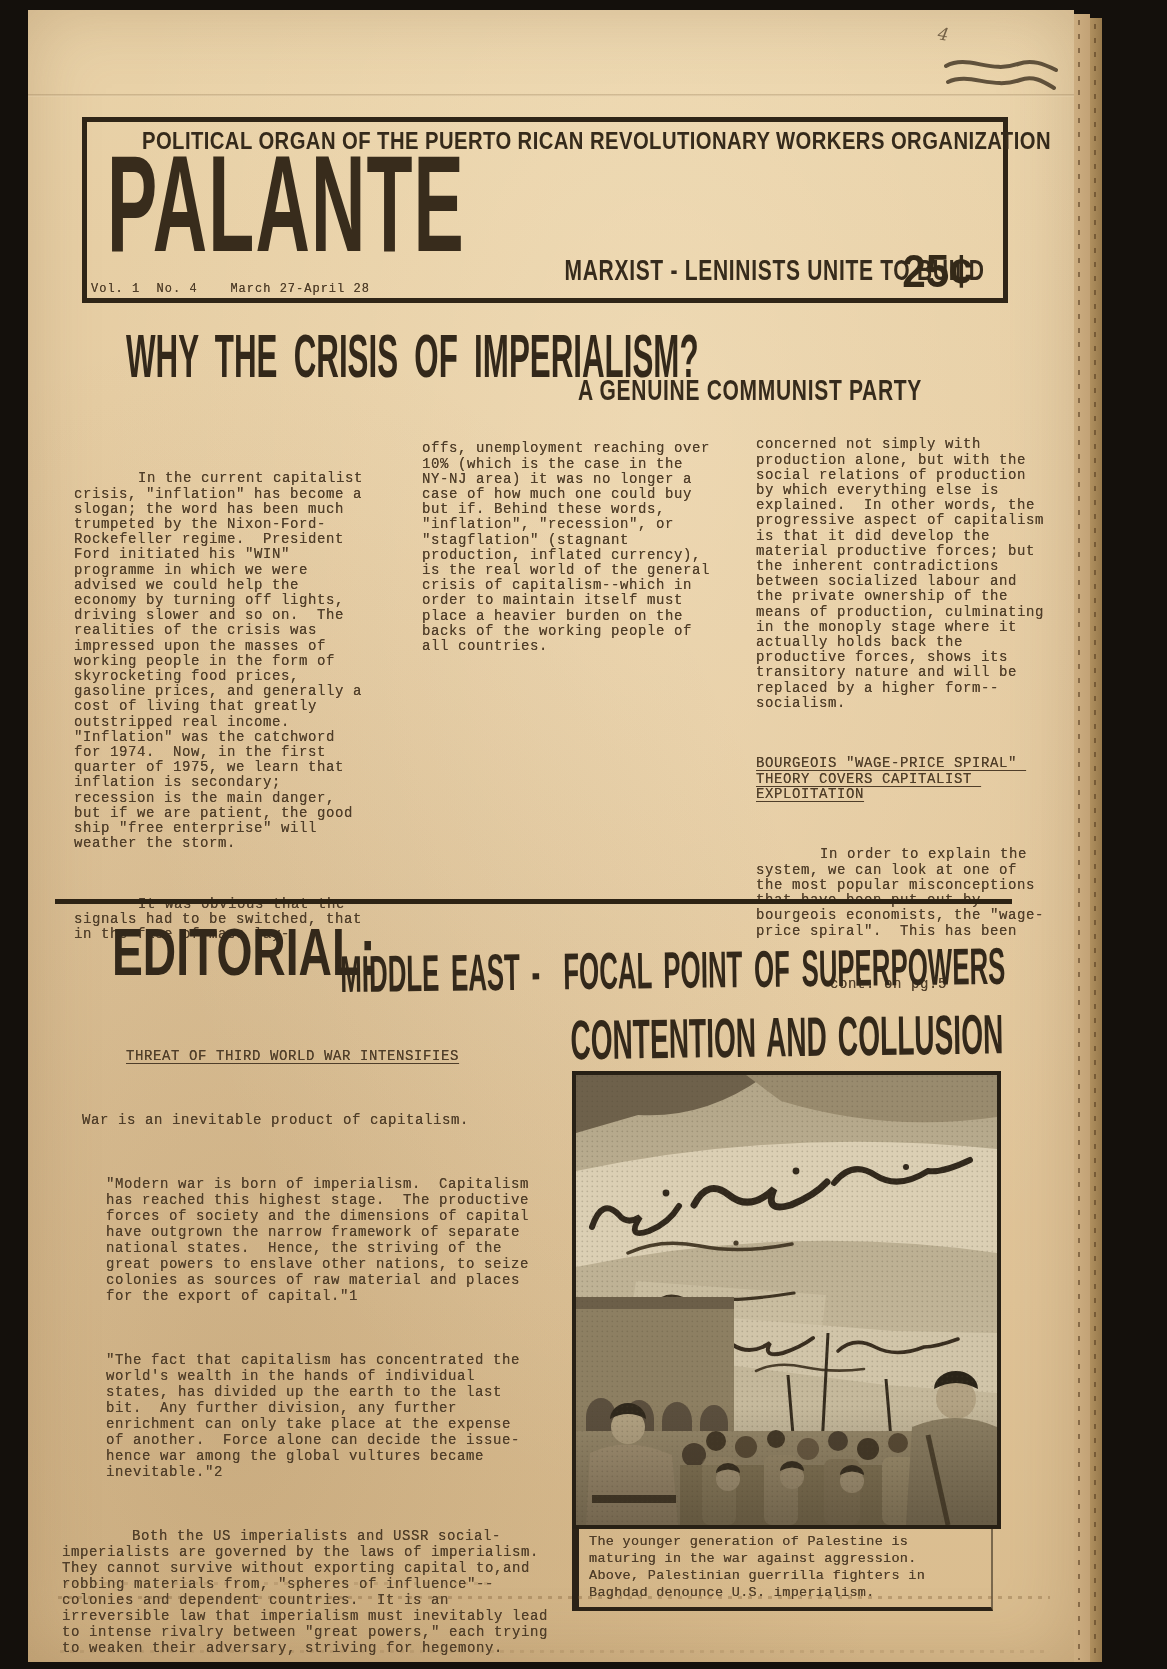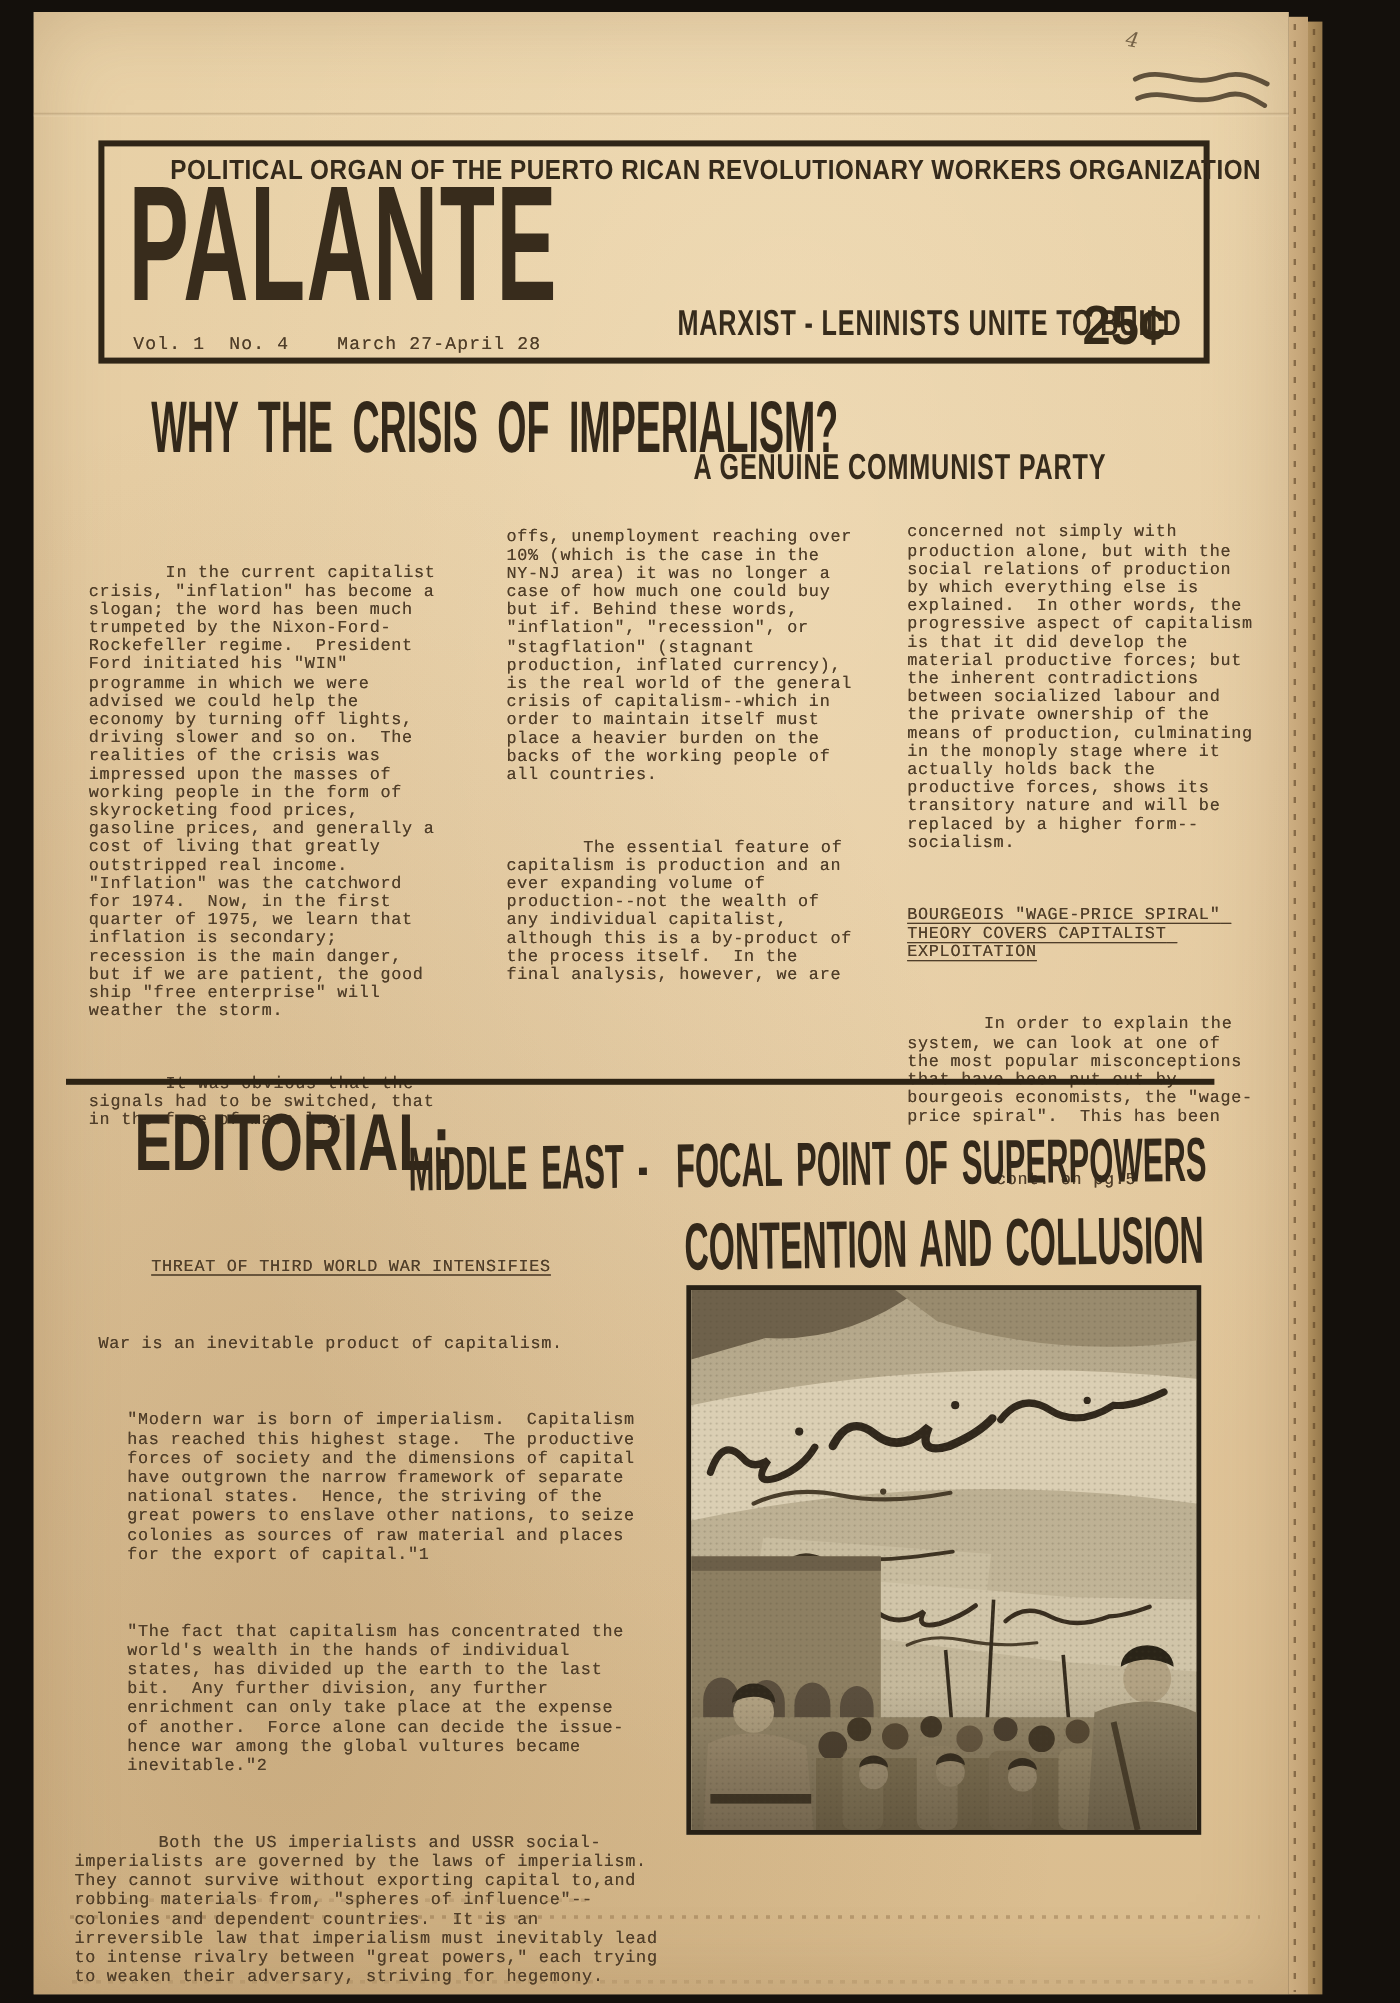--- a/index.html
+++ b/index.html
@@ -65,21 +65,21 @@
   .palante {
     position:absolute; left:20px; top:13px; font-weight:700; font-size:137px;
     line-height:1; color:#382c1c; transform:scaleX(.55); transform-origin:0 0;
     letter-spacing:2px; white-space:pre;
   }
   .slogan {
     position:absolute; left:398px; top:48px; width:530px; text-align:center;
     font-weight:700; font-size:30px; line-height:40px; color:#362b1c;
     transform:scaleX(.70); letter-spacing:1px; white-space:pre;
   }
-  .volline { position:absolute; left:24px; bottom:2px; font-size:15px; letter-spacing:1px; white-space:pre; }
+  .volline { position:absolute; left:4px; bottom:2px; font-size:12px; letter-spacing:1px; white-space:pre; }
   .price { position:absolute; right:30px; bottom:0px; font-weight:700; font-size:46px;
     color:#342918; transform:scaleX(.92); transform-origin:100% 100%; }
 
   .headline1 { left:126px; top:326px; font-size:58px; transform:scale(.54,1.05); word-spacing:14px; }
   .divider { position:absolute; left:55px; top:899px; width:957px; height:5px; background:#2d2314; }
   .ed-label { left:112px; top:918px; font-size:66px; transform:scale(.70,1.02); }
   .me-1 { left:340px; top:948px; font-size:47px; transform:rotate(-.7deg) scale(.55,1.1); word-spacing:8px; }
   .me-2 { left:570px; top:1012px; font-size:53px; transform:rotate(-.8deg) scale(.53,1.05); word-spacing:6px; }
   .contline { white-space:pre; }
 
@@ -133,21 +133,20 @@
 
   <div class="block-head headline1">WHY THE CRISIS OF IMPERIALISM?</div>
 
   <div class="col tw" style="left:74px; top:441px;">
     <p class="ind">In the current capitalist crisis, "inflation" has become a slogan; the word has been much trumpeted by the Nixon-Ford-Rockefeller regime.  President Ford initiated his "WIN" programme in which we were advised we could help the economy by turning off lights, driving slower and so on.  The realities of the crisis was impressed upon the masses of working people in the form of skyrocketing food prices, gasoline prices, and generally a cost of living that greatly outstripped real income.  "Inflation" was the catchword for 1974.  Now, in the first quarter of 1975, we learn that inflation is secondary; recession is the main danger, but if we are patient, the good ship "free enterprise" will weather the storm.</p>
     <p class="ind">It was obvious that the signals had to be switched, that in the face of mass lay-</p>
   </div>
 
   <div class="col tw" style="left:422px; top:411px;">
     <p>offs, unemployment reaching over 10% (which is the case in the NY-NJ area) it was no longer a case of how much one could buy but if. Behind these words, "inflation", "recession", or "stagflation" (stagnant production, inflated currency), is the real world of the general crisis of capitalism--which in order to maintain itself must place a heavier burden on the backs of the working people of all countries.</p>
-    <p class="ind">The essential feature of capitalism is production and an ever expanding volume of production--not the wealth of any individual capitalist, although this is a by-product of the process itself.  In the final analysis, however, we are</p>
   </div>
 
   <div class="col tw" style="left:756px; top:407px;">
     <p>concerned not simply with production alone, but with the social relations of production by which everything else is explained.  In other words, the progressive aspect of capitalism is that it did develop the material productive forces; but the inherent contradictions between socialized labour and the private ownership of the means of production, culminating in the monoply stage where it actually holds back the productive forces, shows its transitory nature and will be replaced by a higher form--socialism.</p>
     <p class="subhead-u">BOURGEOIS "WAGE-PRICE SPIRAL" THEORY COVERS CAPITALIST EXPLOITATION</p>
     <p class="ind" style="margin-bottom:8px;">In order to explain the system, we can look at one of the most popular misconceptions that have been put out by bourgeois economists, the "wage-price spiral".  This has been</p>
     <p class="contline" style="margin:0 0 0 74px;">cont. on pg.5</p>
   </div>
 
   <div class="divider"></div>
@@ -252,18 +251,19 @@
             <path d="M204,396 a12,10 0 0 1 24,0 q-12,-7 -24,0" fill="#332b1e"></path>
           <circle cx="276" cy="406" r="12" fill="#b0a081"></circle>
             <path d="M264,400 a12,10 0 0 1 24,0 q-12,-7 -24,0" fill="#332b1e"></path>
         </g>
       </g>
       <rect width="421" height="450" fill="url(#ht)"></rect>
       <rect y="330" width="421" height="120" fill="url(#vig)"></rect>
     </svg>
   </div>
 
+  <div class="caption tw">The younger generation of Palestine is maturing in the war against aggression.  Above, Palestinian guerrilla fighters in Baghdad denounce U.S. imperialism.</div>
 
   <div class="dots" style="left:58px; top:1596px; width:992px; opacity:.55;"></div>
   <div class="dots" style="left:64px; top:1582px; width:430px; opacity:.3;"></div>
   <div class="dots" style="left:60px; top:1650px; width:990px; opacity:.25;"></div>
 
 </div>
 
 </body></html>

